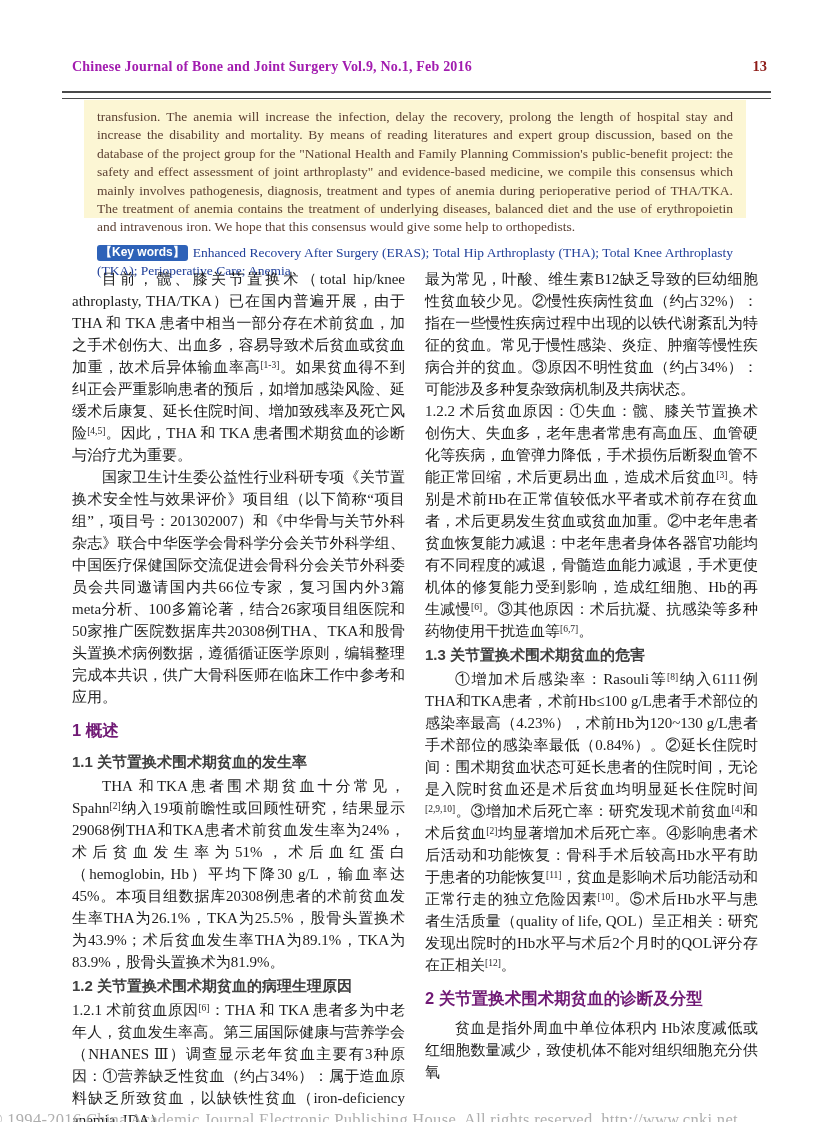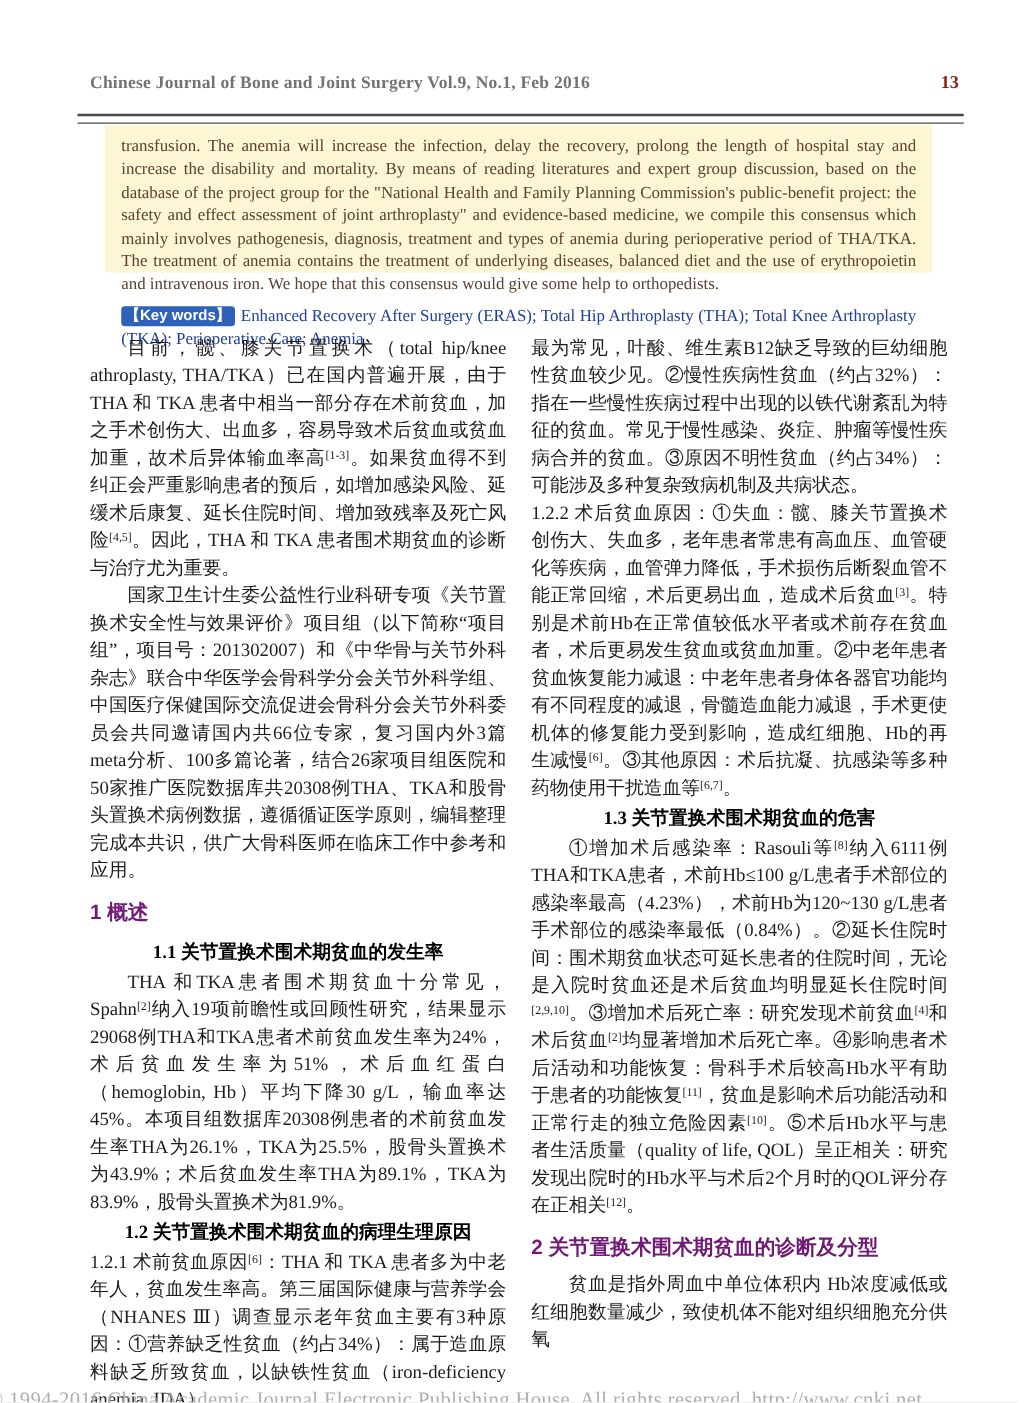--- a/index.html
+++ b/index.html
@@ -12,21 +12,21 @@
     font-family:"Liberation Serif","DejaVu Serif",serif;
     color:#1c1c1c;
   }
   
   .hdr{
     position:absolute;top:58px;left:72px;right:62px;
     display:flex;justify-content:space-between;align-items:baseline;
   }
   .hdr .jtitle{
     font-family:"Liberation Serif","DejaVu Serif",serif;
-    font-weight:bold;font-size:14px;color:#737373;letter-spacing:.2px;
+    font-weight:bold;font-size:14px;color:#a21caf;letter-spacing:.2px;
   }
   .hdr .pnum{font-weight:bold;font-size:14.5px;color:#8e1c18;}
   .hdr-rule{
     position:absolute;top:91px;left:62px;right:58px;height:5px;
     border-top:2px solid #4a4a4a;border-bottom:1.4px solid #4a4a4a;
   }
   
   .abstract{
     position:absolute;top:100px;left:84px;width:662px;height:118px;
     background:#fcf6d4;
@@ -62,23 +62,23 @@
     margin:0;color:#1c1c1c;
   }
   .col .p.indent{text-indent:2em;}
   .col .p sup{font-size:9.5px;line-height:0;vertical-align:4px;}
   .col .h2{
     font-family:"Liberation Sans","DejaVu Sans",sans-serif;
     font-weight:bold;font-size:16.5px;line-height:20px;
     color:#701a75;margin:12px 0 9px 0;
   }
   .col .h3{
-    font-family:Liberation Serif, serif;
+    font-family:Liberation Sans, sans-serif;
     font-weight:bold;font-size:15px;line-height:26px;
-    color:#000000;margin:0;text-align:center;
+    color:#404040;margin:0;
   }
   
   .pfooter{
     position:absolute;bottom:-8px;left:-10px;
     white-space:nowrap;
     font-size:16.5px;color:#aeaeae;letter-spacing:.3px;
     font-family:"Liberation Serif","DejaVu Serif",serif;
   }
 </style>
 </head>

